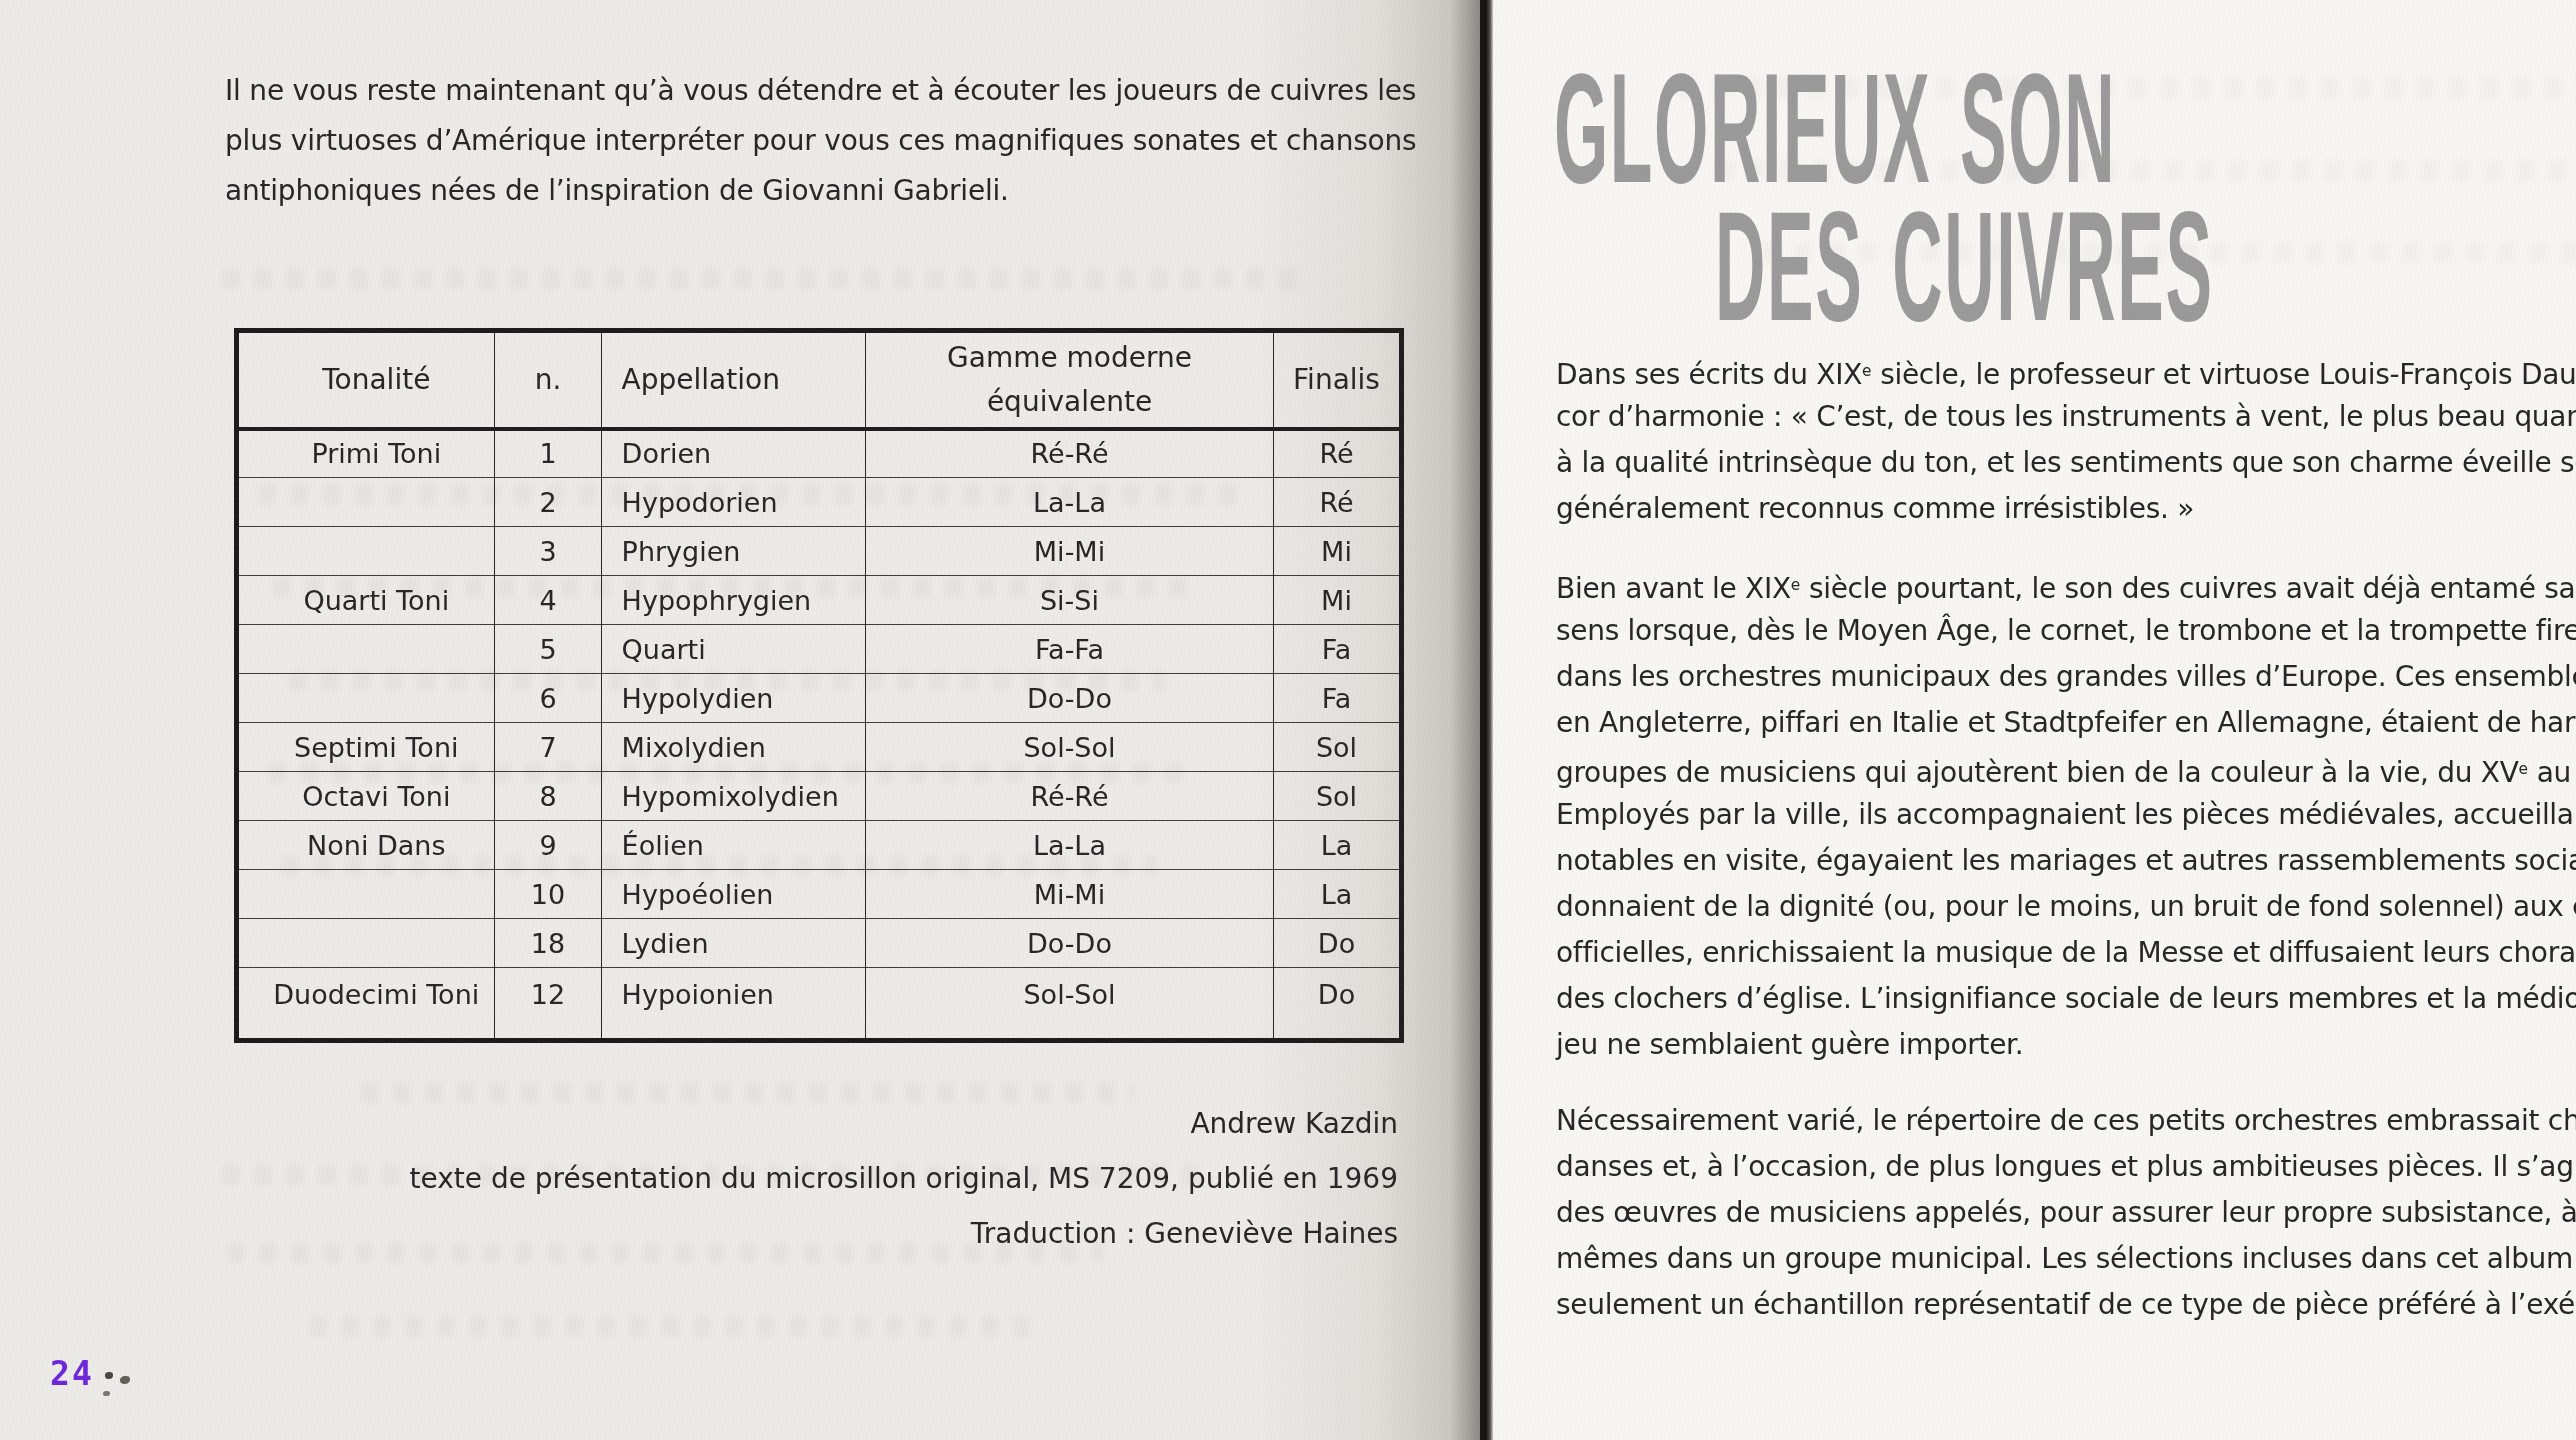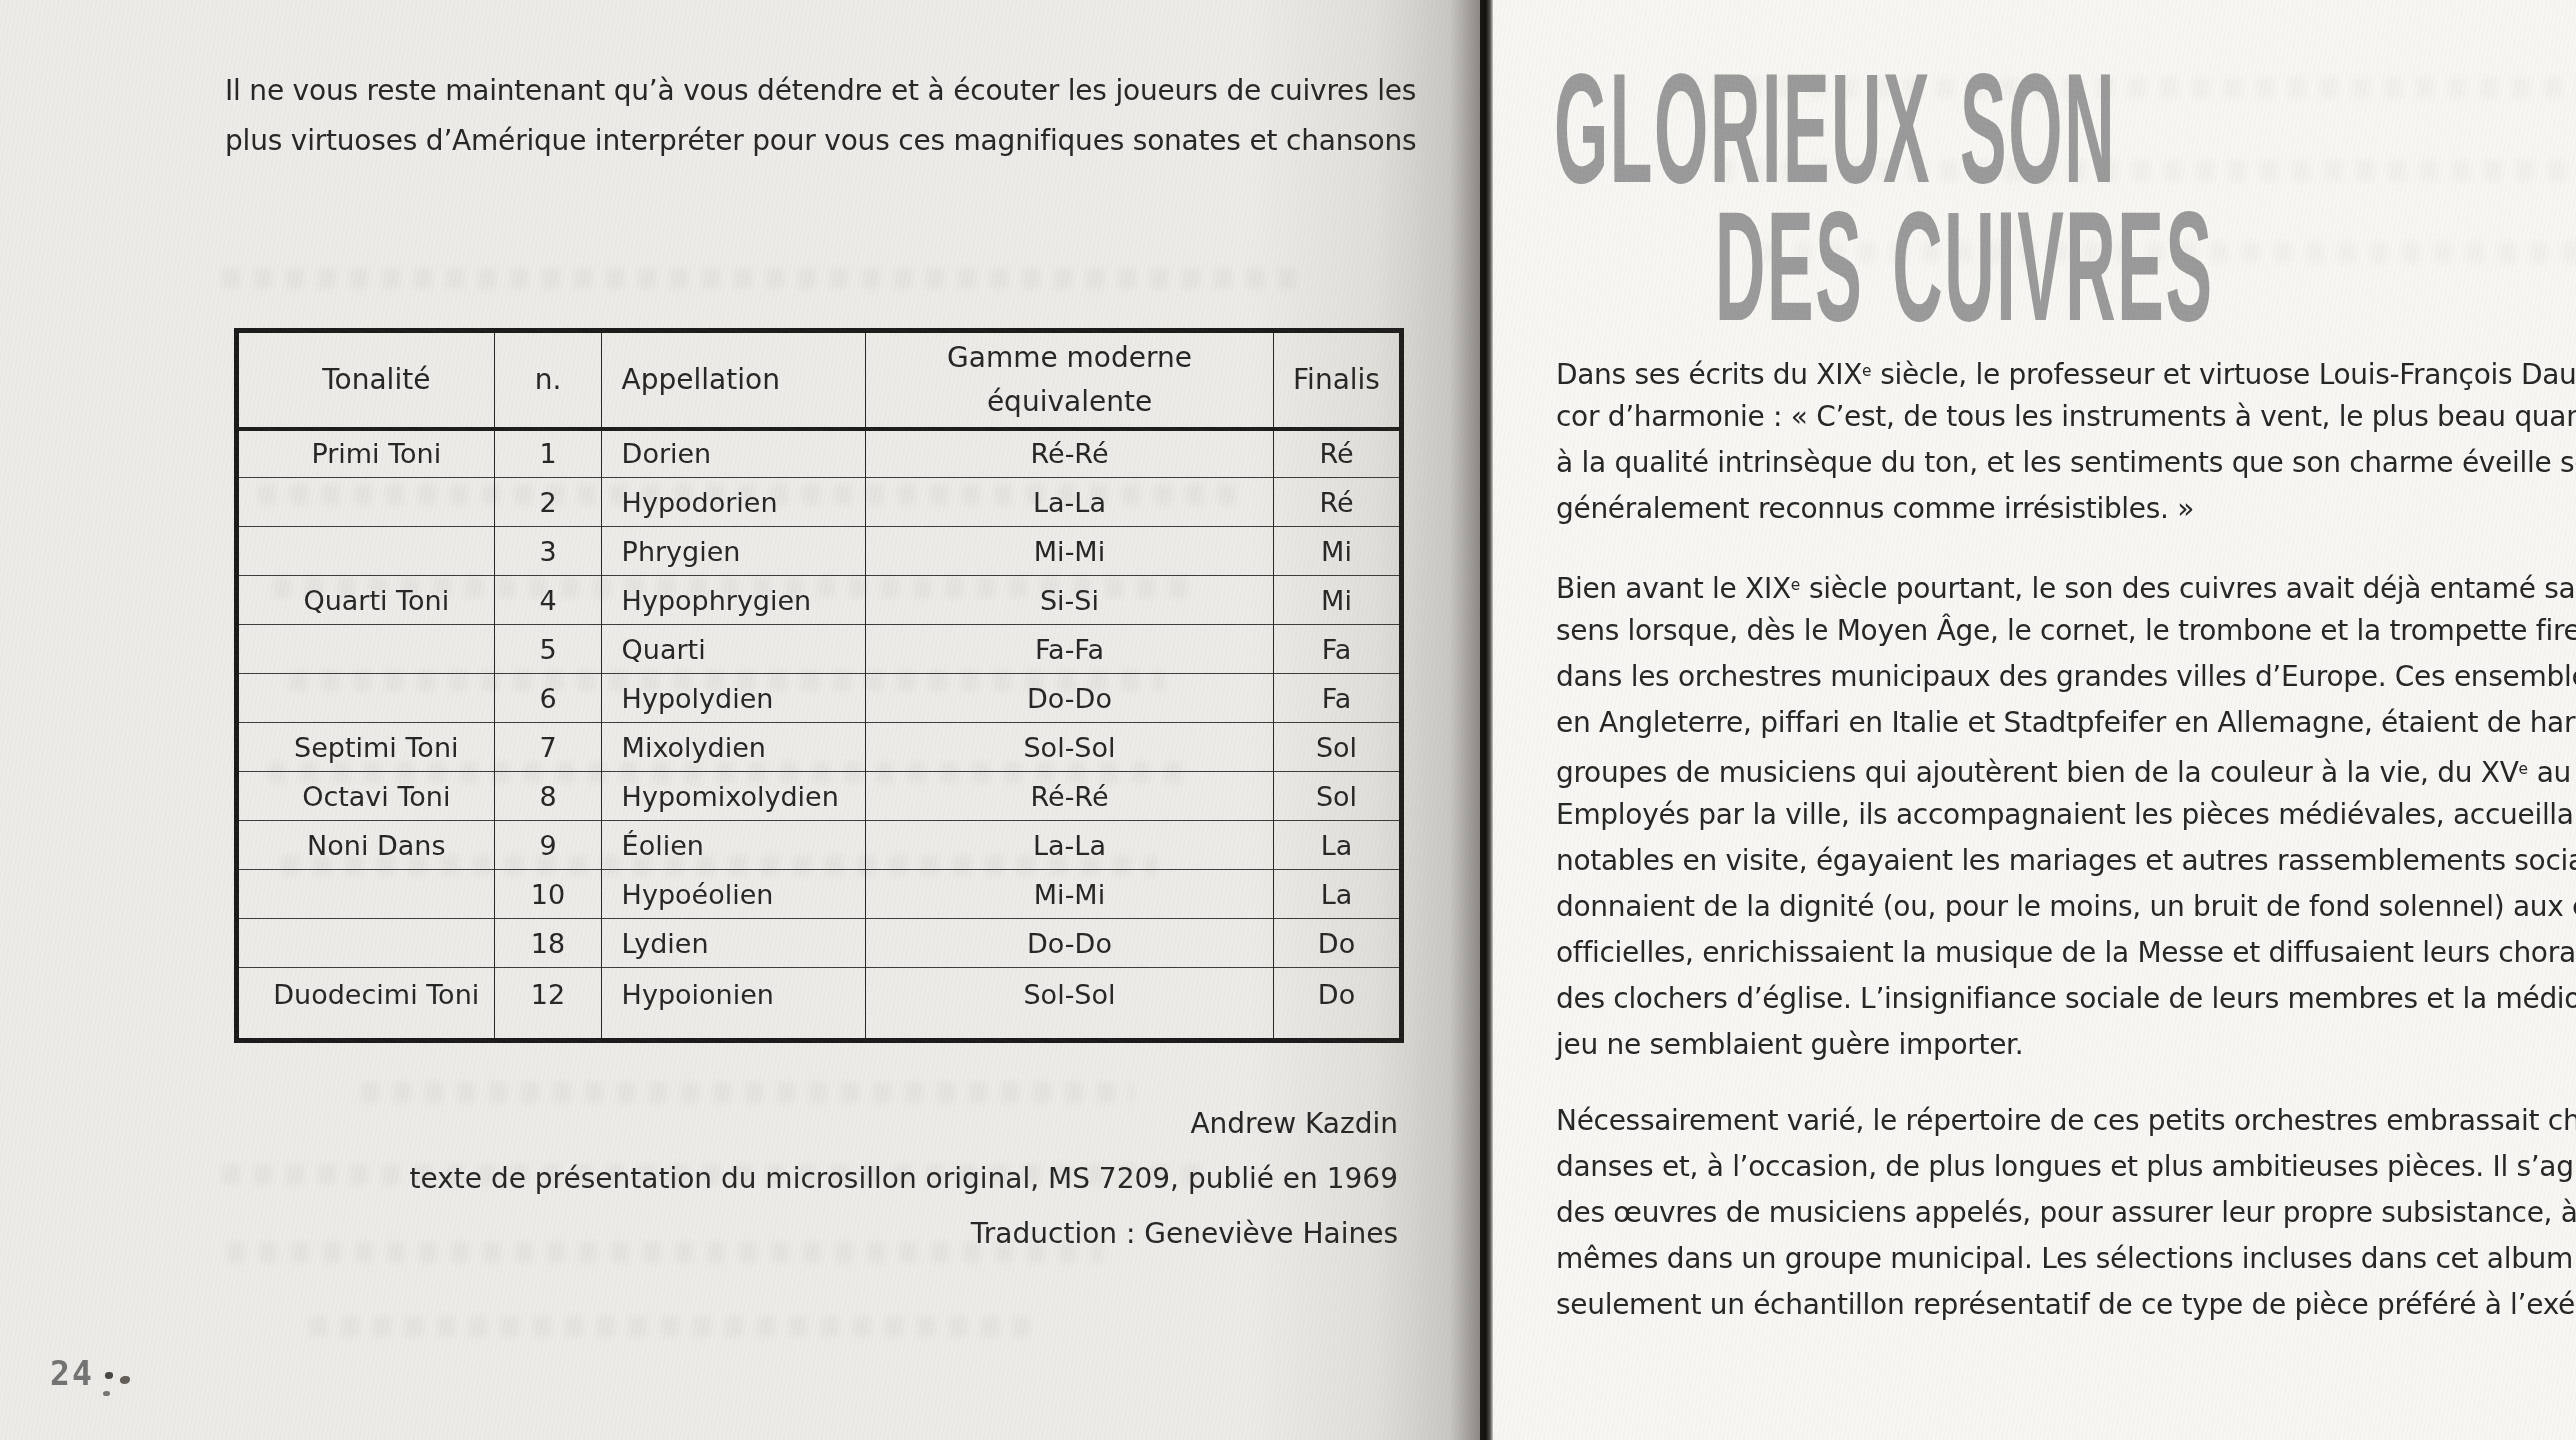--- a/index.html
+++ b/index.html
@@ -54,21 +54,21 @@
   .c4{text-align:center;}
   th.c3 div{line-height:44px;}
 
   
   .attribution{position:absolute; left:234px; top:1096px; width:1164px;
     text-align:right; font-size:28px;}
   .attribution div{line-height:55px; white-space:nowrap;}
 
   
   .pagenum{position:absolute; font-family:"DejaVu Sans Mono", monospace;
-    font-weight:700; font-size:33px; color:#737373; letter-spacing:2.1px;}
+    font-weight:700; font-size:33px; color:#6d28d9; letter-spacing:2.1px;}
   .pn-left{left:50px; top:1354px;}
 
   
   .title-line{position:absolute; font-family:"Liberation Sans", sans-serif;
     font-weight:700; font-size:155px; line-height:134px; color:#9a9a9a;
     letter-spacing:3.6px; word-spacing:17.5px; transform:scaleX(.45);
     transform-origin:left top; white-space:nowrap;}
   .title-l1{left:61px; top:62px;}
   .title-l2{left:222px; top:200px;}
 
@@ -102,20 +102,21 @@
     <span class="ghost g-l" style="left:268px;top:762px;width:927px"></span>
     <span class="ghost g-l" style="left:281px;top:855px;width:876px"></span>
     <span class="ghost g-l" style="left:361px;top:1082px;width:773px"></span>
     <span class="ghost g-l" style="left:222px;top:1164px;width:979px"></span>
     <span class="ghost g-l" style="left:227px;top:1242px;width:876px"></span>
     <span class="ghost g-l" style="left:309px;top:1316px;width:721px"></span>
 
     <div class="intro" id="intro">
         <div class="tline">Il ne vous reste maintenant qu’à vous détendre et à écouter les joueurs de cuivres les</div>
         <div class="tline">plus virtuoses d’Amérique interpréter pour vous ces magnifiques sonates et chansons</div>
+        <div class="tline">antiphoniques nées de l’inspiration de Giovanni Gabrieli.</div>
       </div>
 
     <table class="modes" id="modes-table">
         <colgroup>
           <col style="width: 258px;">
           <col style="width: 107px;">
           <col style="width: 264px;">
           <col style="width: 408px;">
           <col style="width: 128px;">
         </colgroup>

